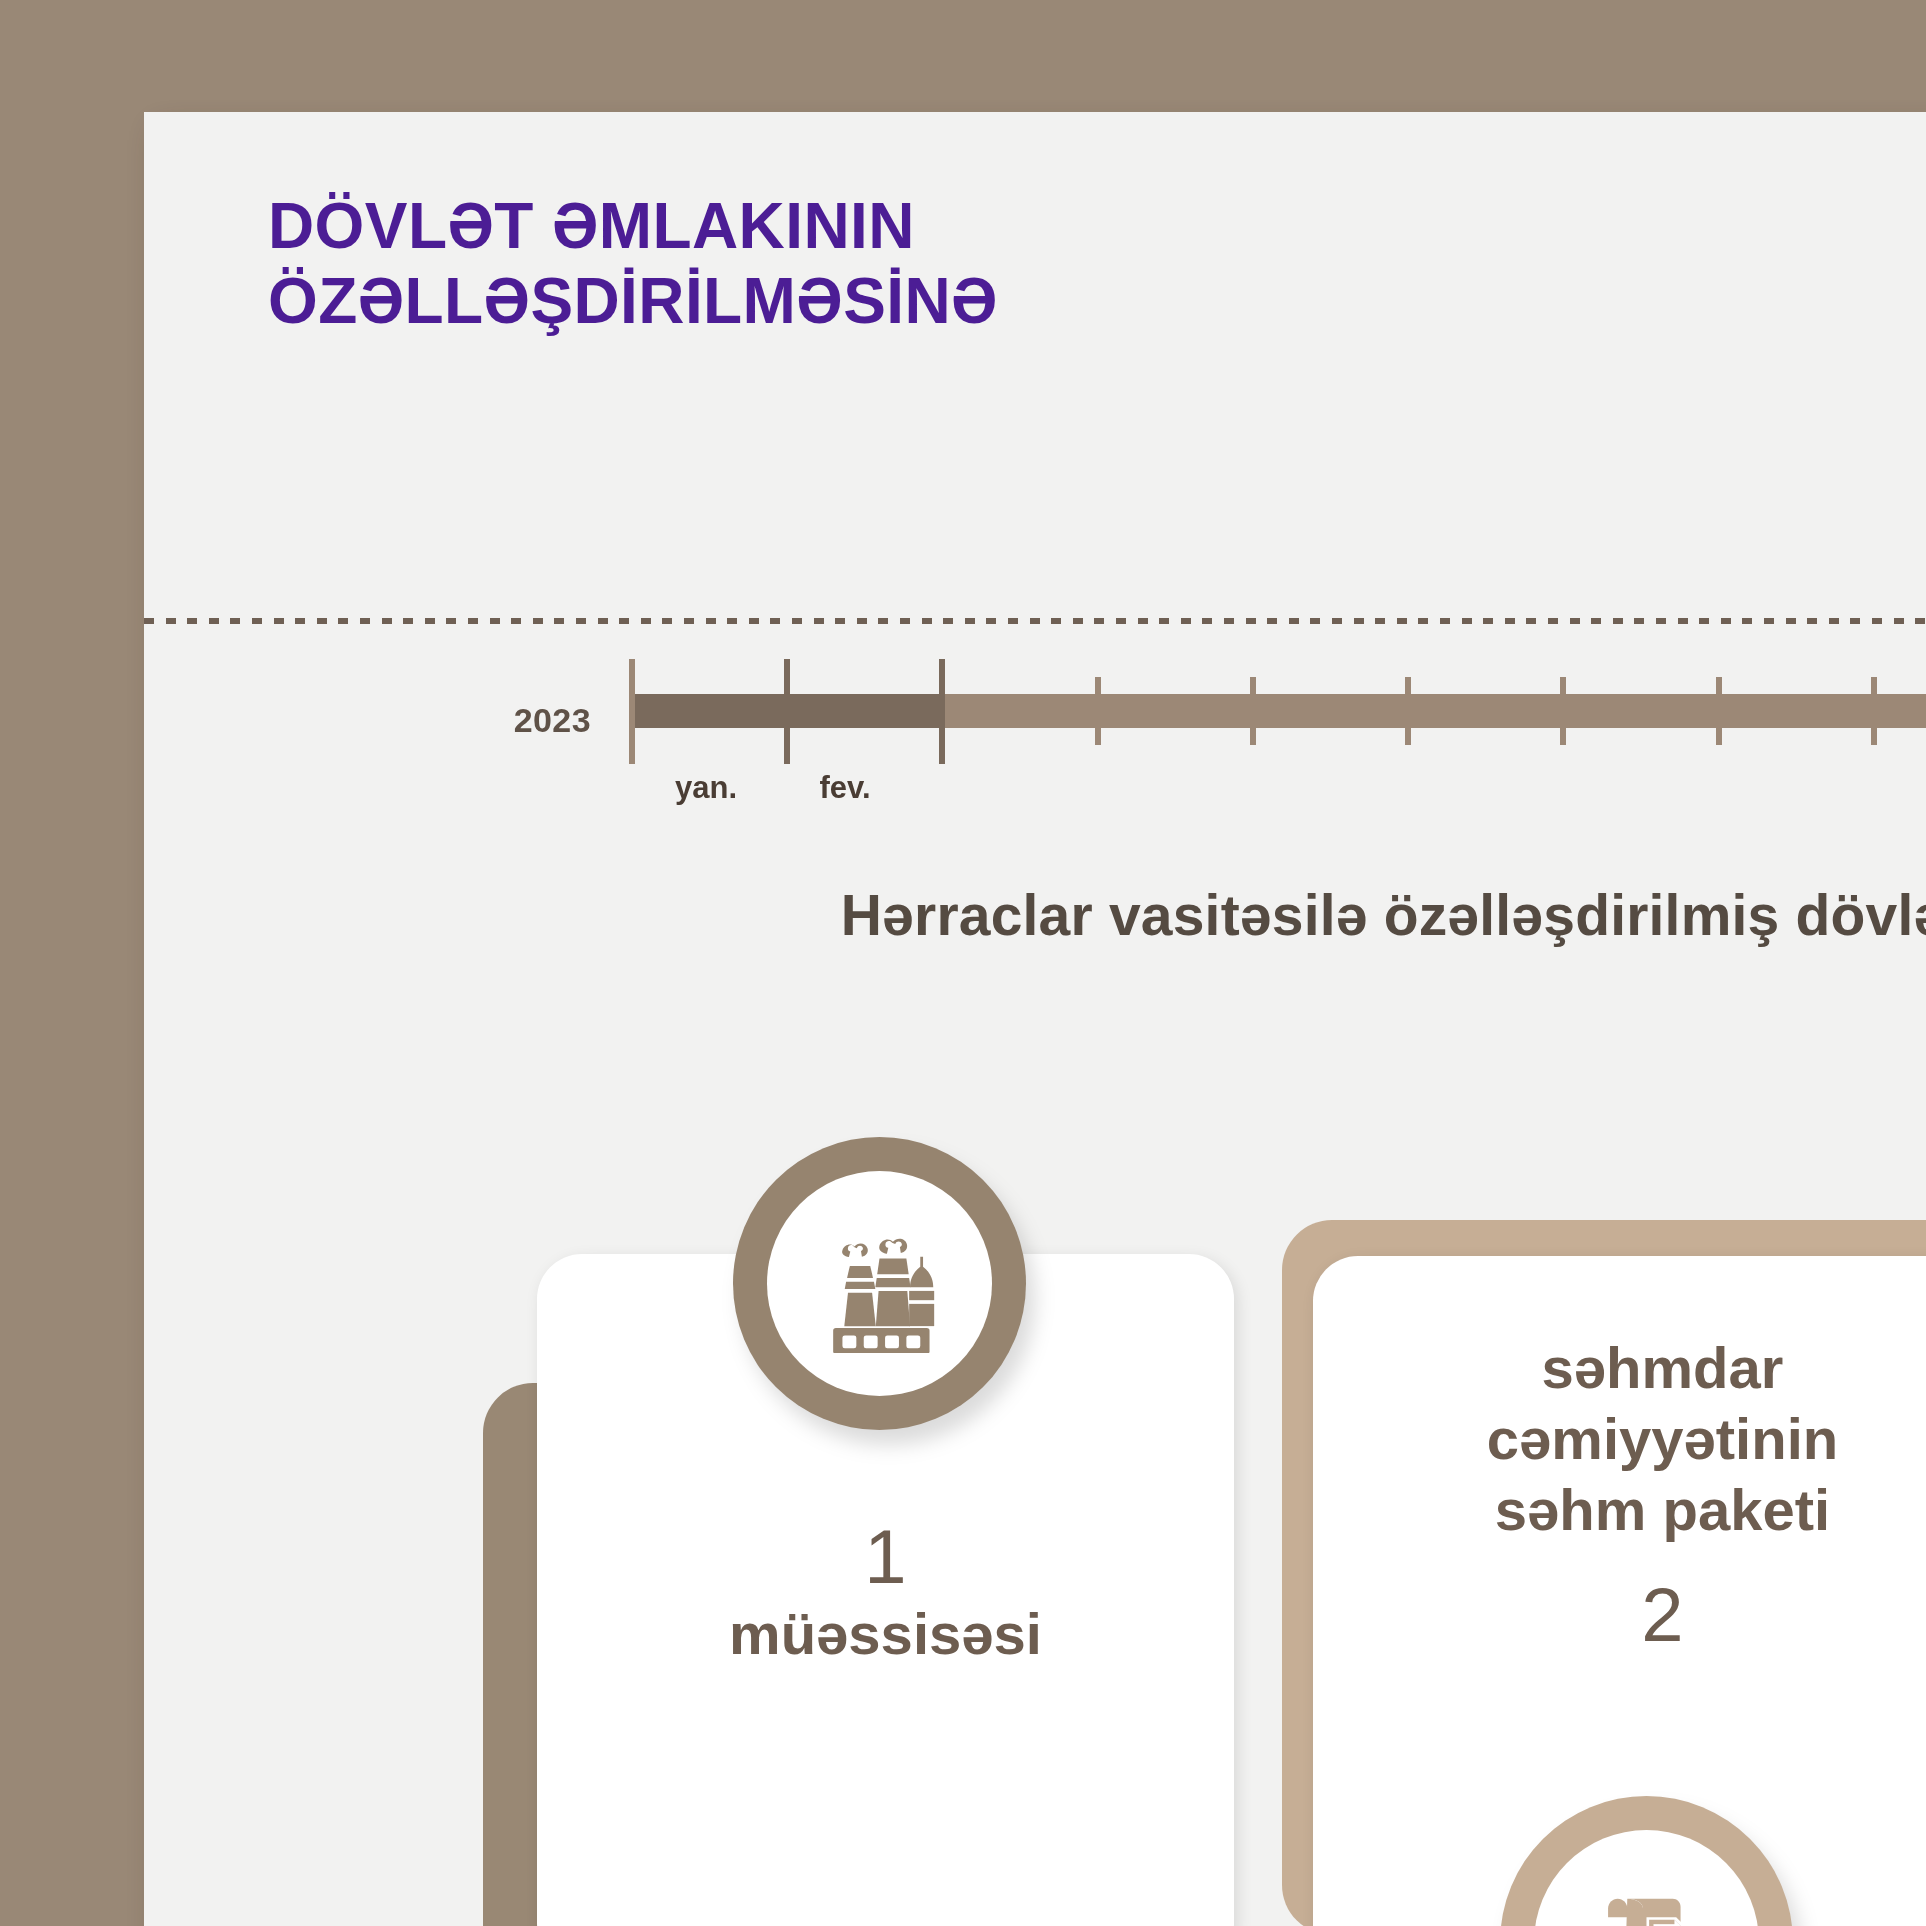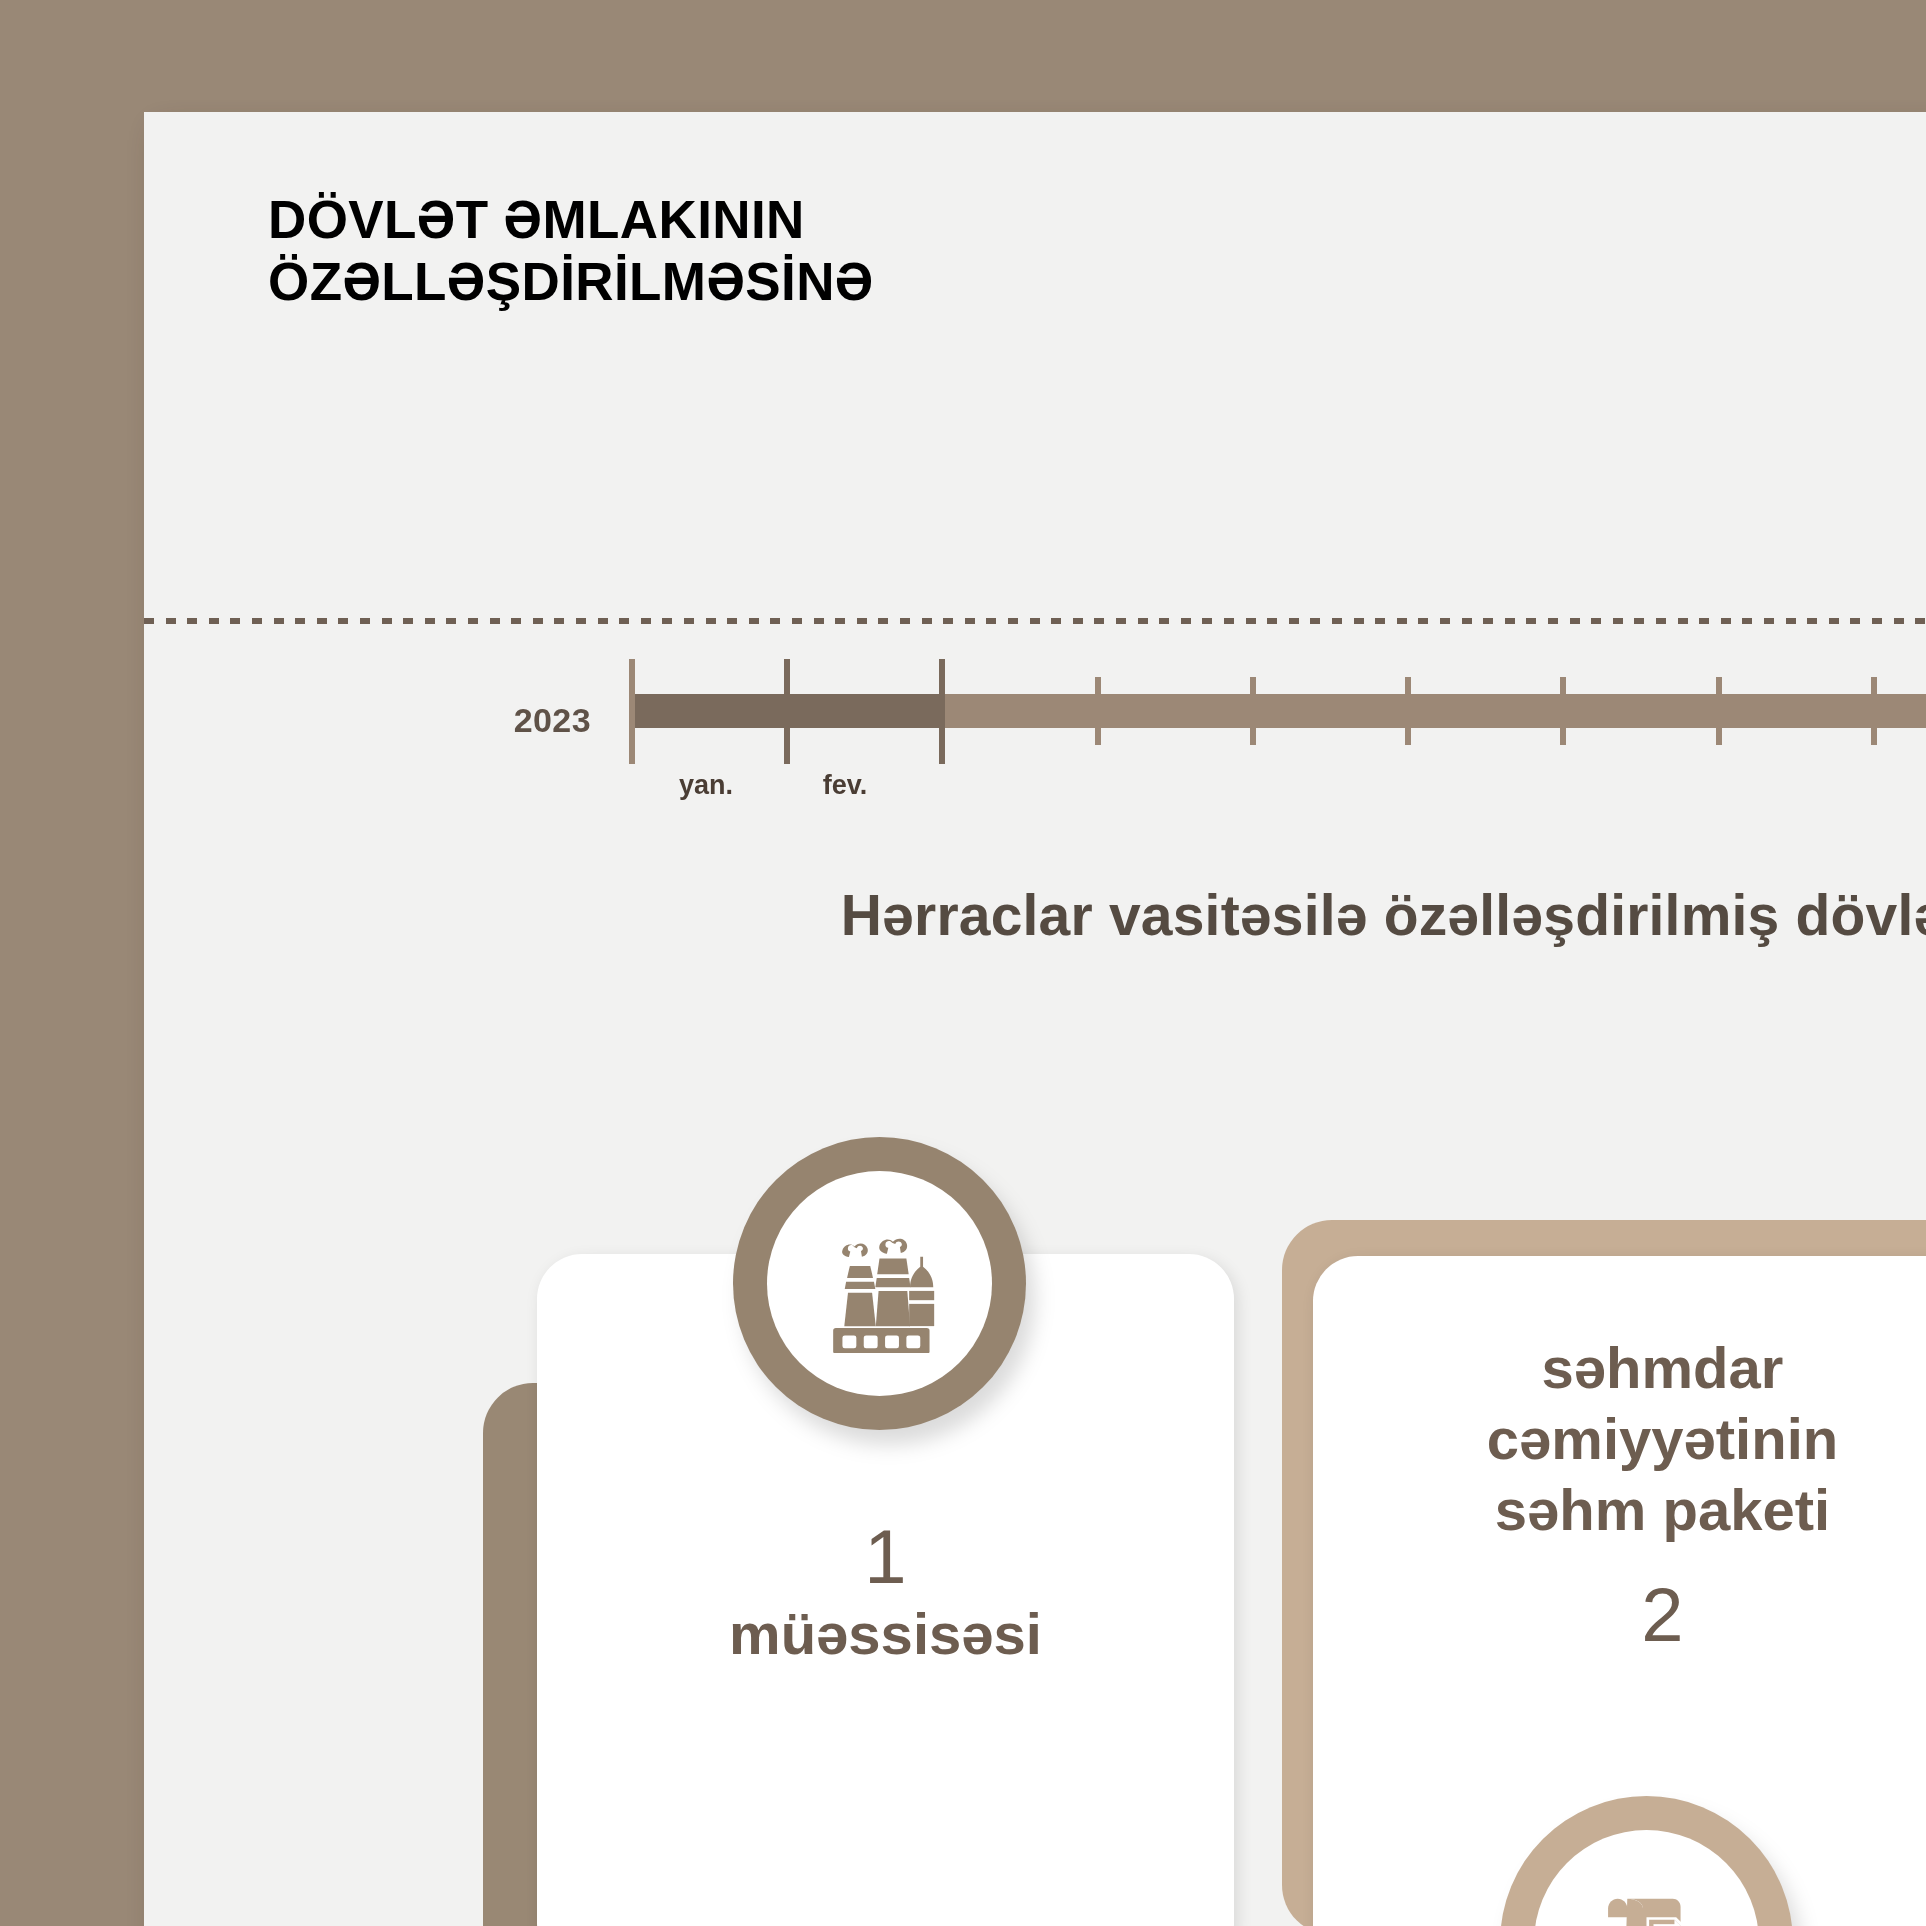--- a/index.html
+++ b/index.html
@@ -28,23 +28,23 @@
   
   #header {
     position: absolute;
     left: 0; top: 0; width: 100%; height: 512px;
   }
 
   #title {
     position: absolute;
     left: 124px; top: 77px;
     width: 1348px;
-    color: #000000;
+    color: #4c1d95;
     font-weight: 800;
-    font-size: 53px;
+    font-size: 64px;
     line-height: 1.17;
     letter-spacing: 0.4px;
     text-transform: uppercase;
   }
   #title .tl { display: block; white-space: nowrap; }
 
   
   #divider {
     position: absolute;
     left: 0; top: 506px;
@@ -95,21 +95,21 @@
     background: #9c8876;
     top: 26px; height: 68px;
   }
   .tl-tick.major { background: #7a6a5c; top: 7.7px; height: 105px; }
   .tl-tick.edge  { background: #9c8876; top: 7.7px; height: 105px; }
   .tl-mlabel {
     position: absolute;
     top: 119px;
     color: #4a3d34;
     font-weight: 700;
-    font-size: 27px;
+    font-size: 31px;
     transform: translateX(-50%);
     white-space: nowrap;
   }
 
   
   #subtitle {
     position: absolute;
     left: 0; top: 770px;
     width: 100%;
     text-align: center;

